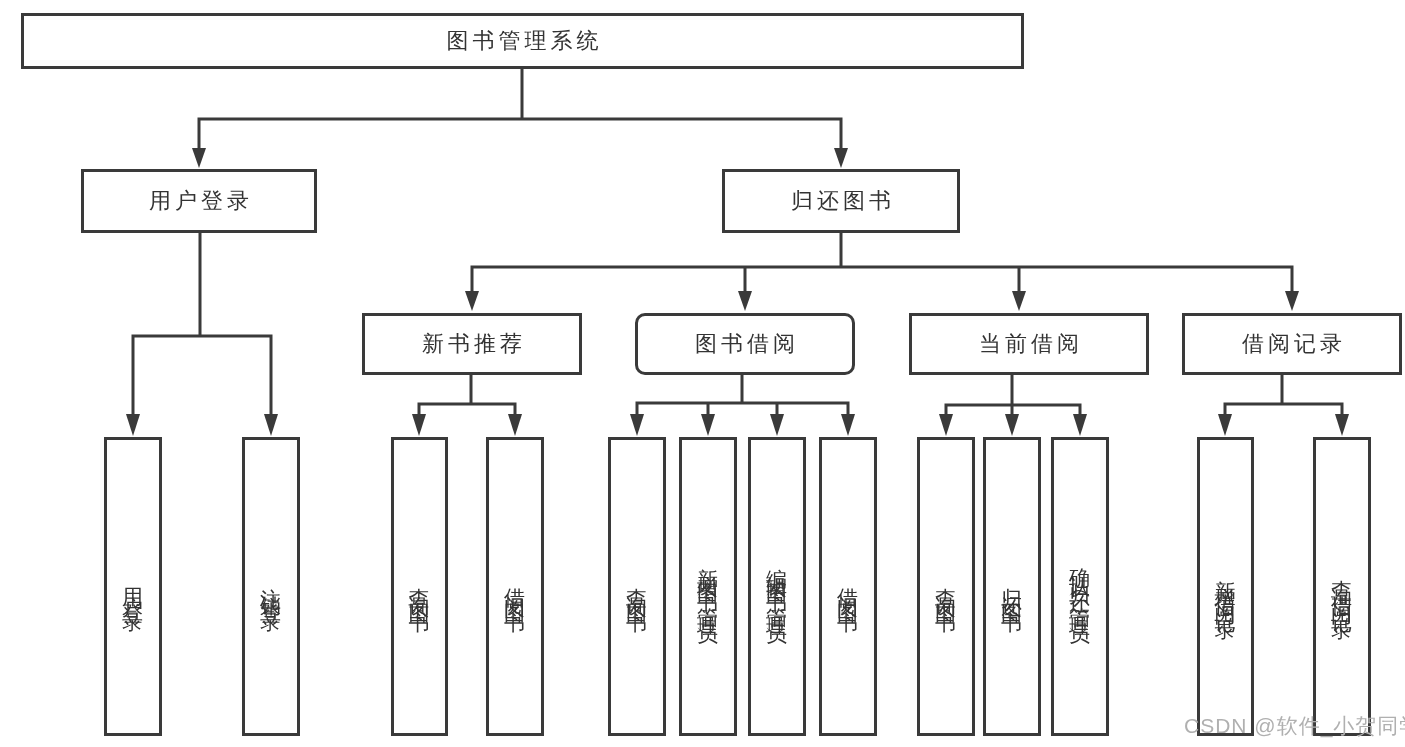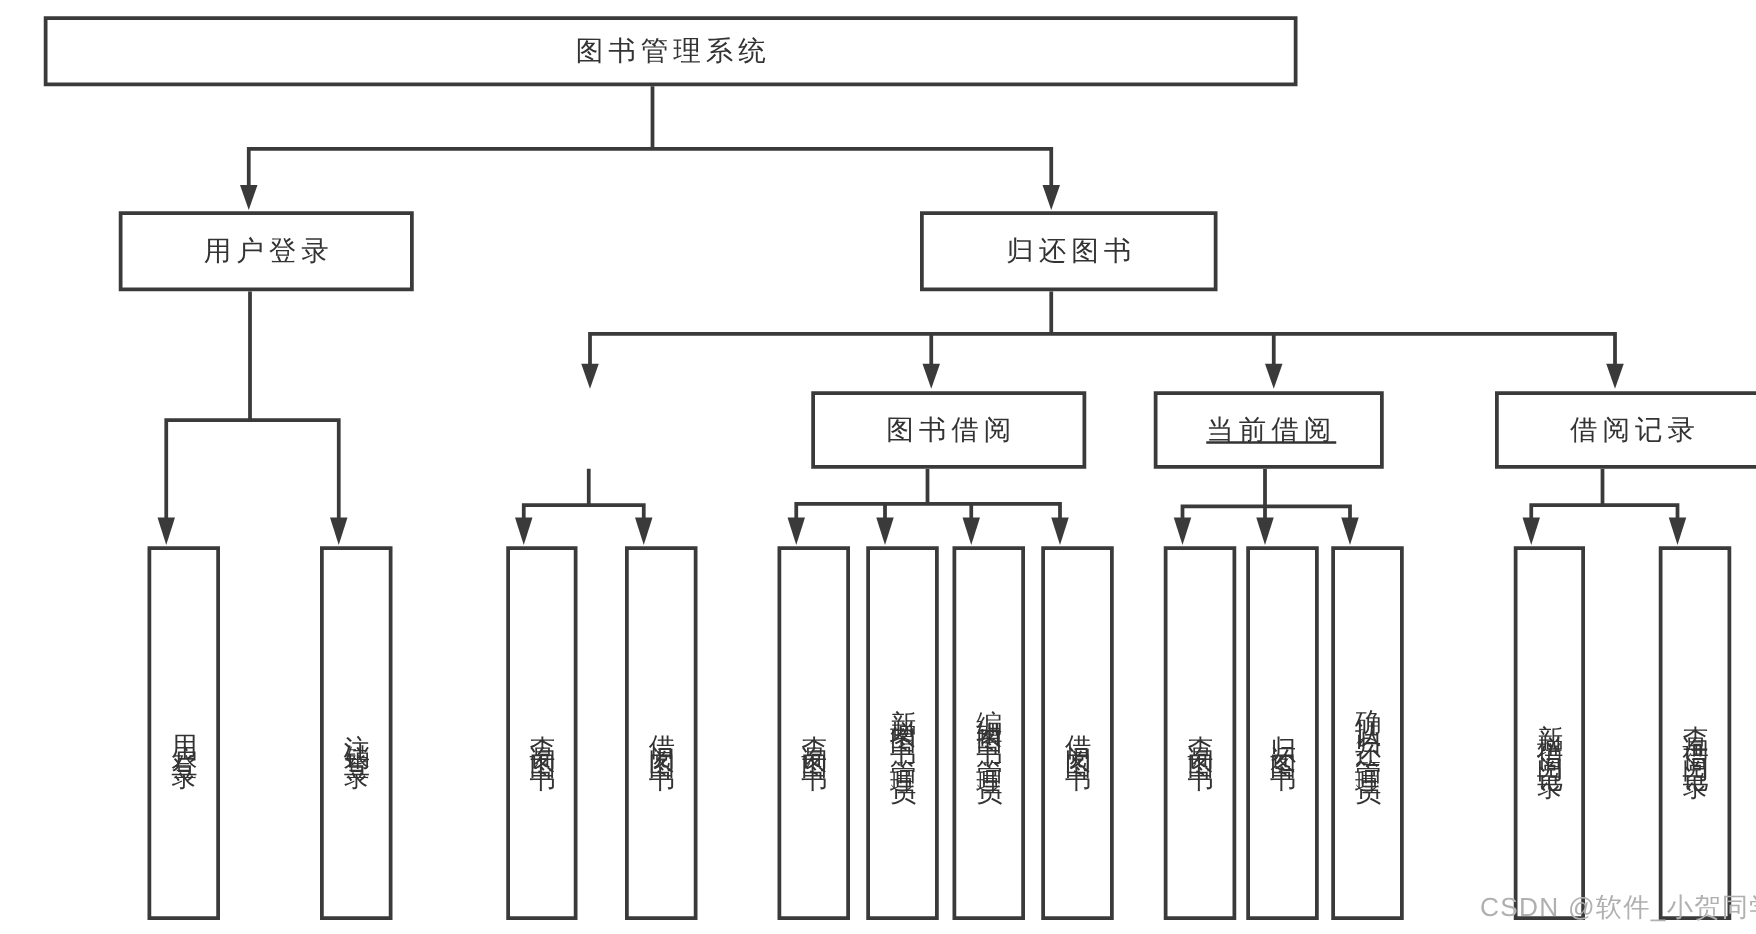--- a/index.html
+++ b/index.html
@@ -8,21 +8,21 @@
   html,body{margin:0;padding:0;background:var(--background);}
   #canvas{
     position:relative; width:1405px; height:747px; background:var(--background);
     font-family:"Liberation Sans","DejaVu Sans",sans-serif; color:var(--text); overflow:hidden;
   }
   #connectors{position:absolute;left:0;top:0;width:1405px;height:747px;}
   #connectors path{fill:none;stroke:var(--line);stroke-width:3;}
   #connectors polygon{fill:var(--line);stroke:none;}
   .box{
     position:absolute; box-sizing:border-box; border:3px solid var(--line);
-    background:var(--background); display:flex; align-items:center; justify-content:center;margin-left:14px;
+    background:var(--background); display:flex; align-items:center; justify-content:center;
   }
   .hlabel{font-size:22px; letter-spacing:4px; text-indent:4px; white-space:nowrap; font-weight:500;}
   .leaf .vlabel{
     writing-mode:vertical-rl; text-orientation:mixed;
     font-size:21px; letter-spacing:8px; line-height:1; font-weight:500; white-space:nowrap;
   }
   .leaf{top:437px; height:299px;}
   #watermark{
     position:absolute; left:1184px; top:712px; z-index:5;
     font-size:21px; color:var(--watermark); white-space:nowrap; letter-spacing:1px;
@@ -73,24 +73,27 @@
     <span class="hlabel">图书管理系统</span>
   </div>
 
   <div class="box" style="left:81px;top:169px;width:236px;height:64px;">
     <span class="hlabel">用户登录</span>
   </div>
   <div class="box" style="left:722px;top:169px;width:238px;height:64px;">
     <span class="hlabel">归还图书</span>
   </div>
 
-  <div class="box" style="left:635px;top:313px;width:220px;height:62px;">
+  <div class="box" style="left:362px;top:313px;width:220px;height:62px;">
+    <span class="hlabel">新书推荐</span>
+  </div>
+  <div class="box" style="left:635px;top:313px;width:220px;height:62px;border-radius:10px;">
     <span class="hlabel">图书借阅</span>
   </div>
-  <div class="box" style="left:909px;top:313px;width:184px;height:62px;text-decoration:underline;">
+  <div class="box" style="left:909px;top:313px;width:240px;height:62px;">
     <span class="hlabel">当前借阅</span>
   </div>
   <div class="box" style="left:1182px;top:313px;width:220px;height:62px;">
     <span class="hlabel">借阅记录</span>
   </div>
 
   <div class="box leaf" style="left:104px;width:58px;">
     <span class="vlabel">用户登录</span>
   </div>
   <div class="box leaf" style="left:242px;width:58px;">

